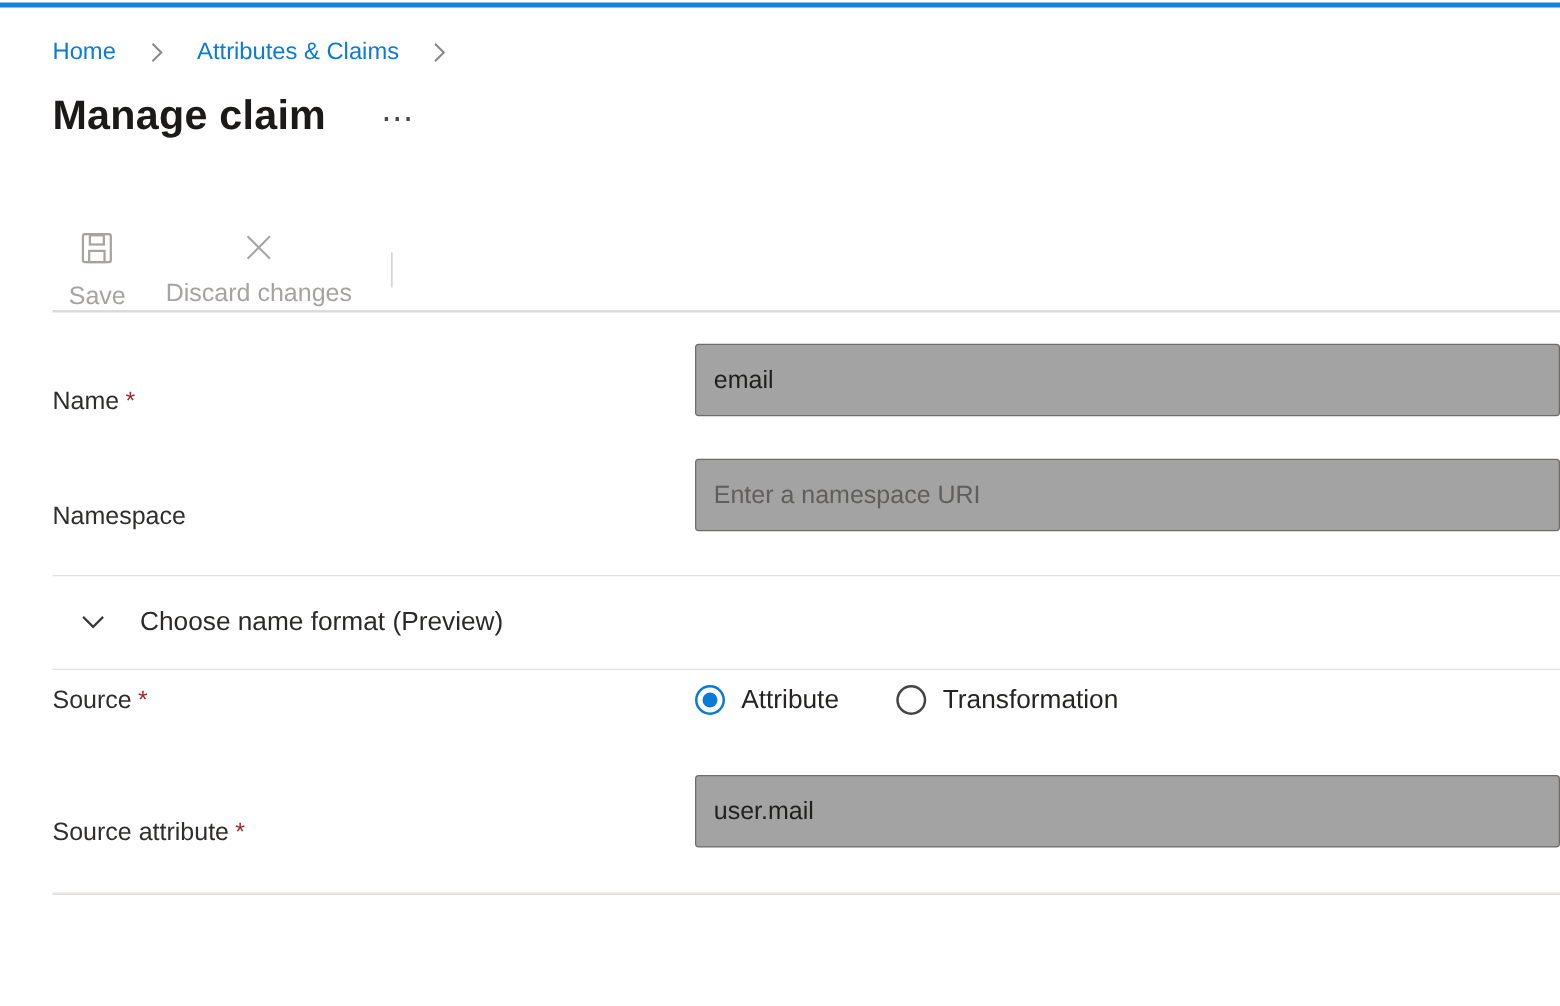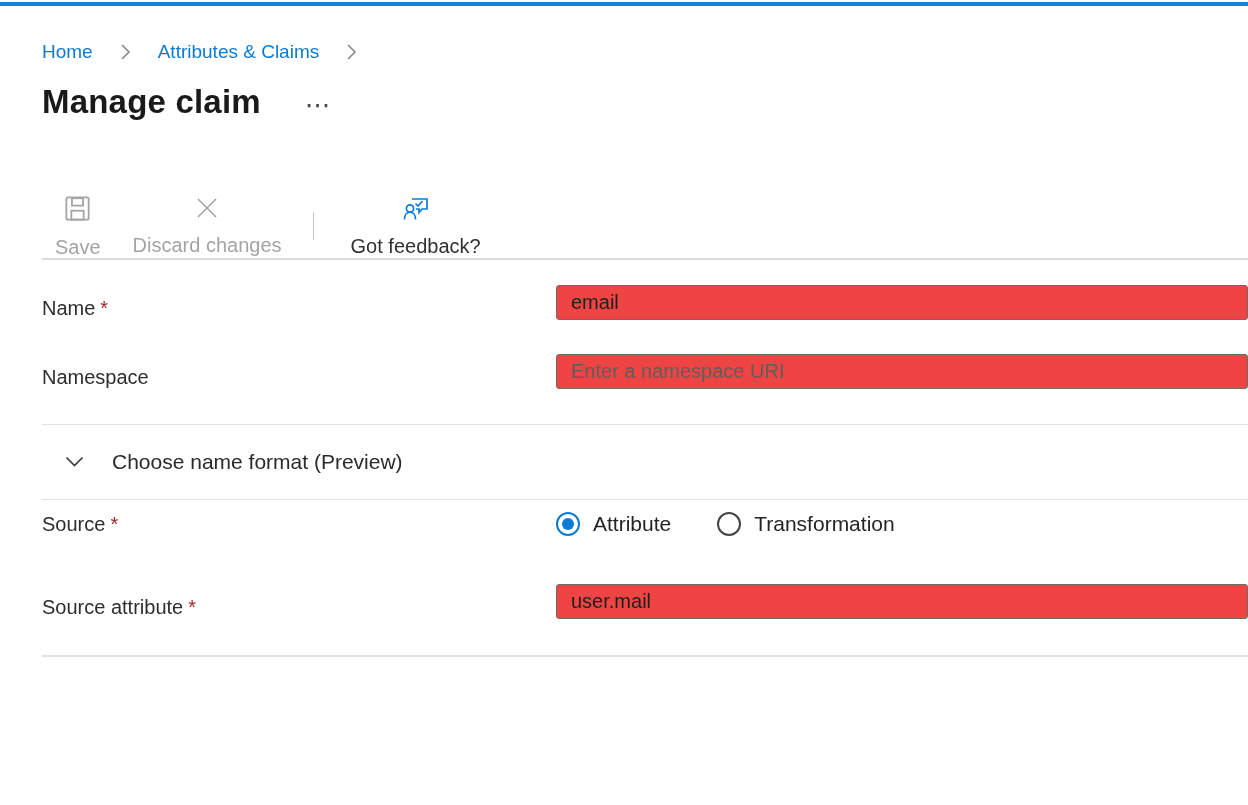--- a/index.html
+++ b/index.html
@@ -11,21 +11,21 @@
     position: relative;
   }
   .topbar {
     position: absolute; top: 2px; left: 0; right: 0; height: 4px;
     background: #1283da;
   }
   .page { padding-left: 42px; padding-right: 0; }
 
   
   .breadcrumb {
-    padding-top: 40px;
+    padding-top: 30px;
     display: flex; align-items: center; gap: 27px;
     font-size: 19px; line-height: 24px;
   }
   .breadcrumb a {
     color: #0b7bd6; text-decoration: none; cursor: pointer;
   }
   .crumb-sep { display: flex; align-items: center; color: #8a8886; }
 
   
   .title-row { margin-top: 16px; height: 44px; display: flex; align-items: center; }
@@ -52,24 +52,24 @@
   .tb-sep { width: 1px; height: 28px; background: #c8c6c4; margin: 0 24px 0 12px; }
   .toolbar-divider {
     margin-top: 10px; border-top: 2px solid #dcdbd9; height: 0;
   }
 
   
   .form-row { display: flex; align-items: flex-end; }
   .form-label { flex: 0 0 514px; font-size: 20px; color: #2f2e2d; }
   .required { color: #a4262c; margin-left: 5px; }
   .txt-input {
-    width: 718px; height: 35px;
+    width: 718px; height: 58px;
     border: 1px solid #6e6c69; border-radius: 3px;
     font-size: 20px; font-family: inherit; color: #201f1e;
-    padding: 0 14px; background: #ef4444; outline: none;
+    padding: 0 14px; background: #a3a3a3; outline: none;
   }
   .txt-input::placeholder { color: #605e5c; opacity: 1; }
   .row-name { margin-top: 25px; }
   .row-namespace { margin-top: 34px; }
   .hr { border-top: 1px solid #e3e1df; height: 0; }
   .hr-1 { margin-top: 35px; }
   .section-header {
     height: 74px; display: flex; align-items: center;
     padding-left: 23px; cursor: pointer;
   }
@@ -141,33 +141,20 @@
             <path d="M4 4 L22 22"></path>
               <path d="M22 4 L4 22"></path>
           </g>
         </svg>
       </span>
       <span>Discard changes</span>
     </button>
 
     <div class="tb-sep"></div>
 
-    <button class="tb-btn enabled">
-      <span>
-        <svg width="28" height="28" viewBox="0 0 28 28">
-          <g fill="none" stroke="#0b7bd6" stroke-width="1.7">
-            <path d="M10 5 H25 V15 H20 L17 18.5 V15 H14"></path>
-            <path d="M13.5 9.5 L16 12 L20.5 7"></path>
-            <circle cx="8" cy="14.5" r="3.6"></circle>
-            <path d="M2.5 25.5 C2.5 20 5.5 18.2 8 18.2 C10.5 18.2 13.5 20 13.5 25.5"></path>
-          </g>
-        </svg>
-      </span>
-      <span>Got feedback?</span>
-    </button>
   </div>
   <div class="toolbar-divider"></div>
 
   <div class="form-row row-name">
     <div class="form-label">
       <span>Name</span><span class="required">*</span>
     </div>
     <input class="txt-input" type="text" value="email" style="">
   </div>
 

